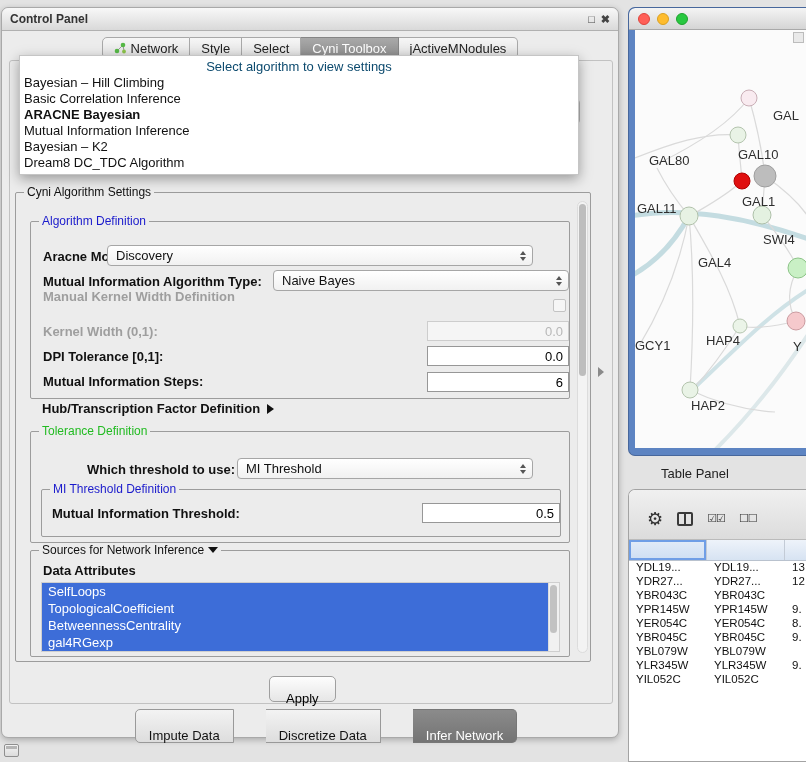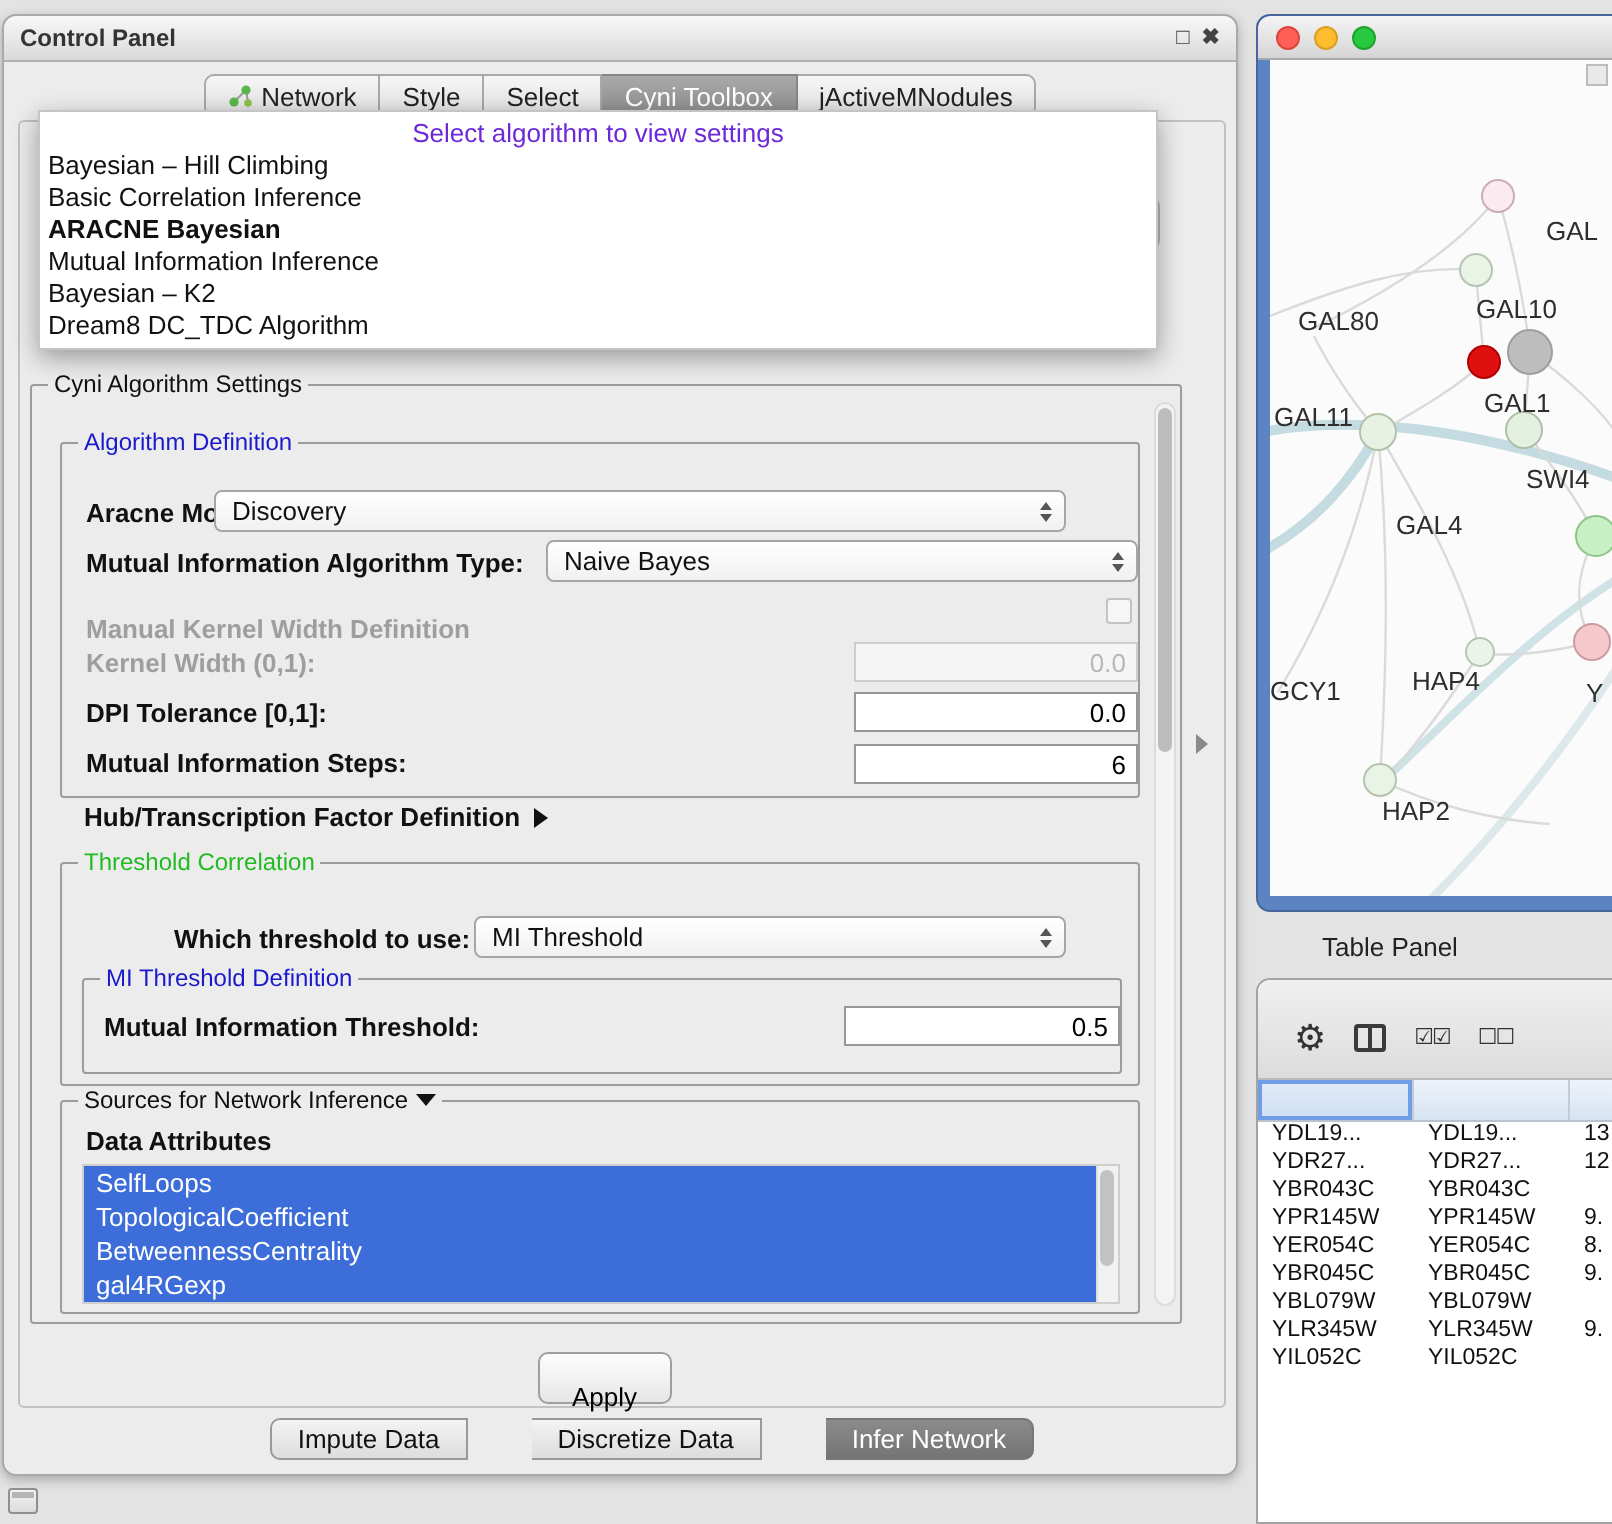--- a/index.html
+++ b/index.html
@@ -20,21 +20,21 @@
   .tab:first-child { border-left:1px solid #a8a8a8; border-radius:5px 0 0 5px; }
   .tab:last-child { border-radius:0 5px 5px 0; }
   .tab.active { background:linear-gradient(#a9a9a9,#8d8d8d); color:#fff; border-color:#868686; }
 
   .tab-content { position:absolute; top:52px; left:7px; width:604px; height:644px; border:1px solid #c2c2c2; border-radius:3px; background:#ececec; }
 
   .combo-fragment { position:absolute; left:556px; top:90px; width:22px; height:27px; background:#fff; border:1px solid #b5b5b5; border-radius:5px; z-index:10; }
 
   
   .popup { position:absolute; left:17px; top:47px; width:560px; background:#fff; border:1px solid #c5c5c5; box-shadow:0 4px 12px rgba(0,0,0,.35); z-index:40; padding:2px 0 3px 0; }
-  .popup .ph { color:#6d28d9; text-align:center; height:17px; line-height:17px; font-size:13px; }
+  .popup .ph { color:#0c4a6e; text-align:center; height:17px; line-height:17px; font-size:13px; }
   .popup .item { height:16px; line-height:16px; padding-left:4px; font-size:13px; white-space:nowrap; }
   .popup .item.bold { font-weight:bold; }
 
   
   .gb { position:absolute; border:1px solid #9c9c9c; border-radius:2px; }
   .gt { position:absolute; top:-8px; left:8px; background:#ececec; padding:0 3px; font-size:12px; line-height:14px; color:#111; display:flex; align-items:center; gap:4px; white-space:nowrap; }
   .gt.blue { color:#1a1acc; }
   .gt.green { color:#22bb22; }
 
   .lbl { position:absolute; font-size:13px; font-weight:bold; white-space:nowrap; }
@@ -60,21 +60,21 @@
   .attr-row { height:17px; line-height:17px; background:#3d6dd8; color:#fff; padding-left:6px; font-size:13px; white-space:nowrap; overflow:hidden; }
   .attr-sb { width:11px; background:#f1f1f1; border-left:1px solid #ddd; position:relative; }
   .attr-sb .thumb { position:absolute; left:1px; top:2px; width:7px; height:48px; background:#c2c2c2; border-radius:4px; }
 
   .vsb { position:absolute; right:2px; top:8px; width:11px; height:452px; background:#f3f3f3; border:1px solid #dcdcdc; border-radius:6px; }
   .vsb .thumb { position:absolute; left:1px; top:2px; width:7px; height:172px; background:#bdbdbd; border-radius:5px; }
 
   .btn { position:absolute; height:22px; padding:12px 16px; background:linear-gradient(#fdfdfd,#e6e6e6); border:1px solid #9f9f9f; border-radius:5px; font-size:13px; line-height:20px; }
 
   .btabs { position:absolute; top:701px; left:0; right:0; display:flex; justify-content:center; }
-  .btab { height:21px; line-height:19px; padding:0 13px; font-size:13px; border:1px solid #999; border-left:none; background:linear-gradient(#f3f3f3,#dddddd);margin-left:32px; }
+  .btab { height:21px; line-height:19px; padding:16px 13px; font-size:13px; border:1px solid #999; border-left:none; background:linear-gradient(#f3f3f3,#dddddd);margin-left:32px; }
   .btab:first-child { border-left:1px solid #999; border-radius:5px 0 0 5px; }
   .btab:last-child { border-radius:0 5px 5px 0; }
   .btab.active { background:linear-gradient(#8b8b8b,#747474); color:#fff; border-color:#777; }
 
   .split { position:absolute; left:598px; top:367px; width:0; height:0; border-top:5px solid transparent; border-bottom:5px solid transparent; border-left:6px solid #8a8a8a; }
   .mini { position:absolute; left:4px; top:744px; width:15px; height:13px; border:1px solid #8f8f8f; background:linear-gradient(#f4f4f4,#dcdcdc); border-radius:2px; }
   .mini::before { content:""; position:absolute; left:1px; right:1px; top:1px; height:3px; background:#b5b5b5; }
 
   
   .net { left:628px; top:7px; width:178px; height:449px; background:#5d84c2; border:1px solid #47679c; border-right:none; border-radius:7px 0 0 7px; overflow:hidden; }
@@ -176,41 +176,41 @@
 
         <span class="lbl" style="left:12px; top:52px;">Mutual Information Algorithm Type:</span>
         <div class="combo" style="left:242px; top:48px; width:296px;">
           <span class="val">Naive Bayes</span>
           <span class="arrows">
               <i class="tu"></i>
               <i class="td"></i>
             </span>
         </div>
 
-        <span class="lbl dis" style="left:12px; top:85px;">Manual Kernel Width Definition</span>
+        <span class="lbl dis" style="left:12px; top:67px;">Manual Kernel Width Definition</span>
         <span class="cb" style="left:522px; top:77px;"></span>
 
         <span class="lbl dis" style="left:12px; top:102px;">Kernel Width (0,1):</span>
         <input class="field dis" readonly="" style="left: 396px; top: 99px; width: 142px;" value="0.0">
 
         <span class="lbl" style="left:12px; top:127px;">DPI Tolerance [0,1]:</span>
         <input class="field" style="left: 396px; top: 124px; width: 142px;" value="0.0">
 
         <span class="lbl" style="left:12px; top:152px;">Mutual Information Steps:</span>
         <input class="field" style="left: 396px; top: 150px; width: 142px;" value="6">
       </div>
 
       <div class="hub" style="left:26px; top:208px;">
         <span style="font-weight:bold; font-size:13px;">Hub/Transcription Factor Definition</span>
         <i class="rtri"></i>
       </div>
 
       <div class="gb" style="left:14px; top:238px; width:540px; height:112px;">
         <span class="gt green">
-            <span>Threshold Correlation</span>
+            <span>Tolerance Definition</span>
           </span>
 
         <span class="lbl" style="left:56px; top:30px;">Which threshold to use:</span>
         <div class="combo" style="left:206px; top:26px; width:296px;">
           <span class="val">MI Threshold</span>
           <span class="arrows">
               <i class="tu"></i>
               <i class="td"></i>
             </span>
         </div>

